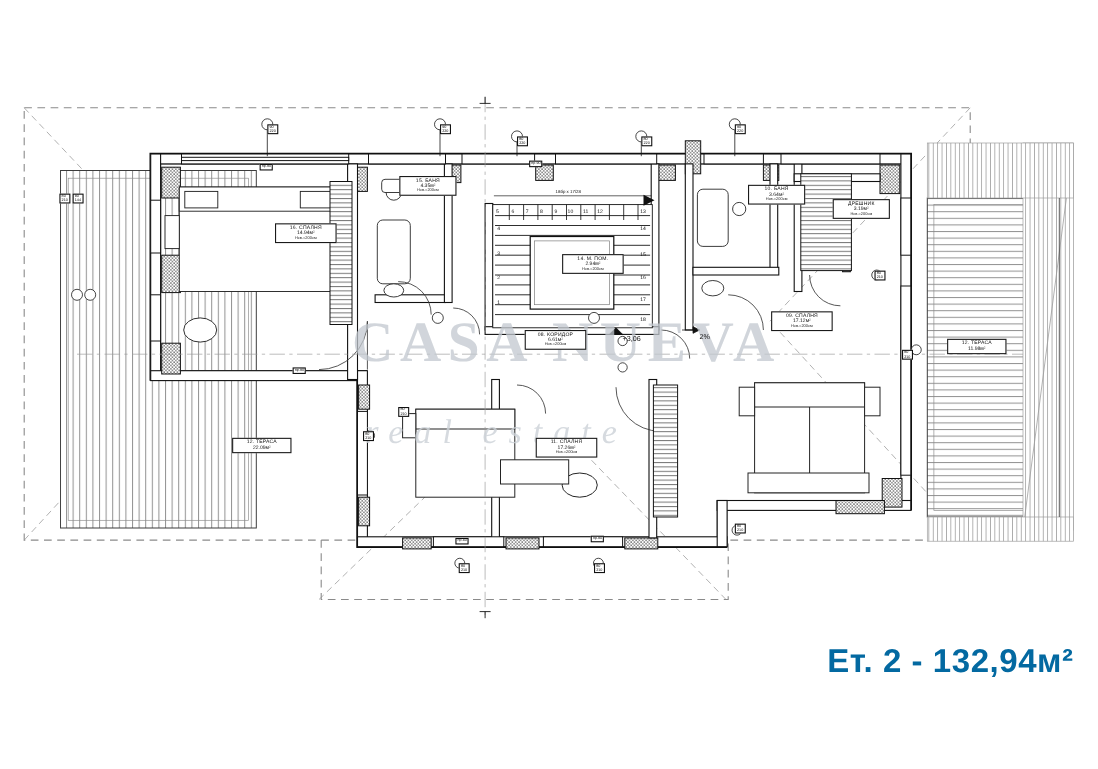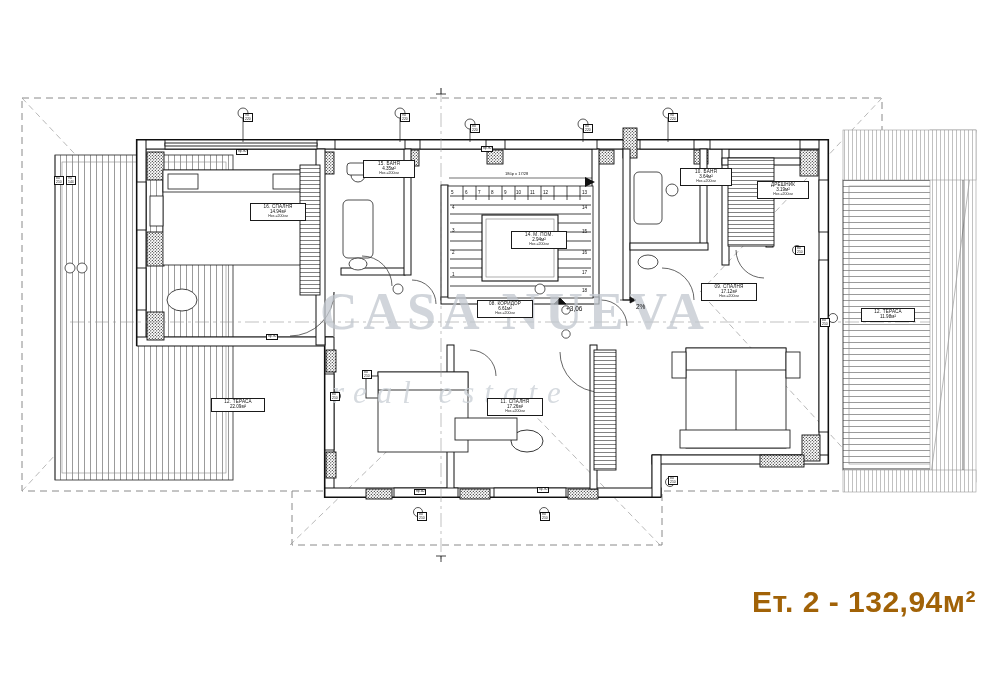--- a/index.html
+++ b/index.html
@@ -30,21 +30,21 @@
     text-align:center;line-height:1.08;padding:1px 2px;
     box-sizing:border-box;
   }
   .room-tag .l1{font-size:4.6px;letter-spacing:.2px;white-space:nowrap;display:block;}
   .room-tag .l2{font-size:4.6px;white-space:nowrap;display:block;}
   .room-tag .l3{font-size:3.6px;white-space:nowrap;display:block;color:#222;}
 
   
   .title{
     position:absolute;right:22px;bottom:80px;
-    font-size:30px;font-weight:700;letter-spacing:.5px;color:#a16207;
+    font-size:30px;font-weight:700;letter-spacing:.5px;color:#0369a1;
     font-family:"Liberation Sans",sans-serif;white-space:nowrap;
   }
 
   
   .anno{position:absolute;font-size:4px;color:#111;white-space:nowrap;}
   .stairnum{position:absolute;font-size:4.6px;color:#111;}
   .lvl{position:absolute;font-size:6.5px;color:#111;white-space:nowrap;}
   .opening-lbl{
     position:absolute;font-size:3.4px;color:#111;white-space:nowrap;
     border:1px solid #111;background:#fff;padding:0 1px;line-height:1.1;

